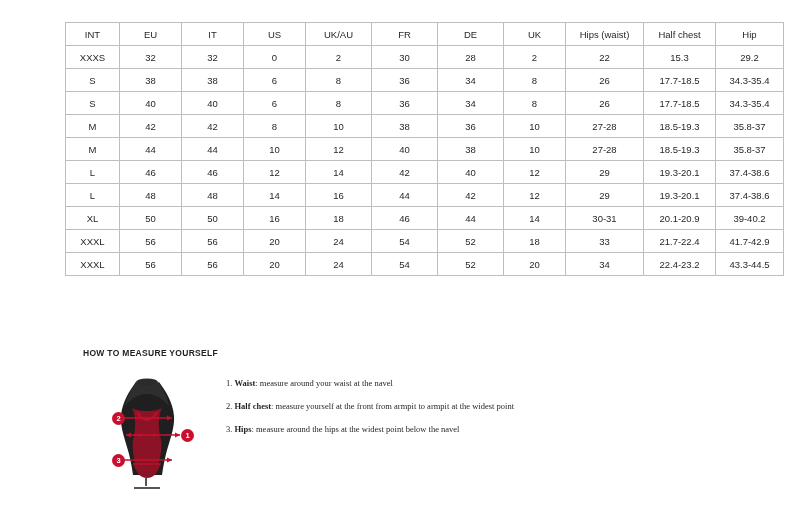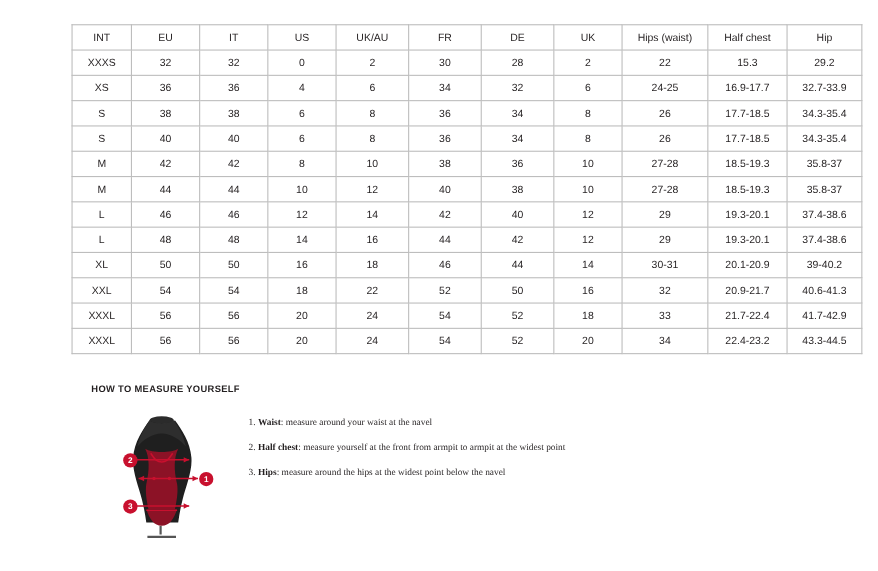--- a/index.html
+++ b/index.html
@@ -165,33 +165,20 @@
           <td>0</td>
           <td>2</td>
           <td>30</td>
           <td>28</td>
           <td>2</td>
           <td>22</td>
           <td>15.3</td>
           <td>29.2</td>
         </tr>
         <tr>
-          <td>XS</td>
-          <td>36</td>
-          <td>36</td>
-          <td>4</td>
-          <td>6</td>
-          <td>34</td>
-          <td>32</td>
-          <td>6</td>
-          <td>24-25</td>
-          <td>16.9-17.7</td>
-          <td>32.7-33.9</td>
-        </tr>
-        <tr>
           <td>S</td>
           <td>38</td>
           <td>38</td>
           <td>6</td>
           <td>8</td>
           <td>36</td>
           <td>34</td>
           <td>8</td>
           <td>26</td>
           <td>17.7-18.5</td>
@@ -267,33 +254,20 @@
           <td>50</td>
           <td>50</td>
           <td>16</td>
           <td>18</td>
           <td>46</td>
           <td>44</td>
           <td>14</td>
           <td>30-31</td>
           <td>20.1-20.9</td>
           <td>39-40.2</td>
-        </tr>
-        <tr>
-          <td>XXL</td>
-          <td>54</td>
-          <td>54</td>
-          <td>18</td>
-          <td>22</td>
-          <td>52</td>
-          <td>50</td>
-          <td>16</td>
-          <td>32</td>
-          <td>20.9-21.7</td>
-          <td>40.6-41.3</td>
         </tr>
         <tr>
           <td>XXXL</td>
           <td>56</td>
           <td>56</td>
           <td>20</td>
           <td>24</td>
           <td>54</td>
           <td>52</td>
           <td>18</td>

